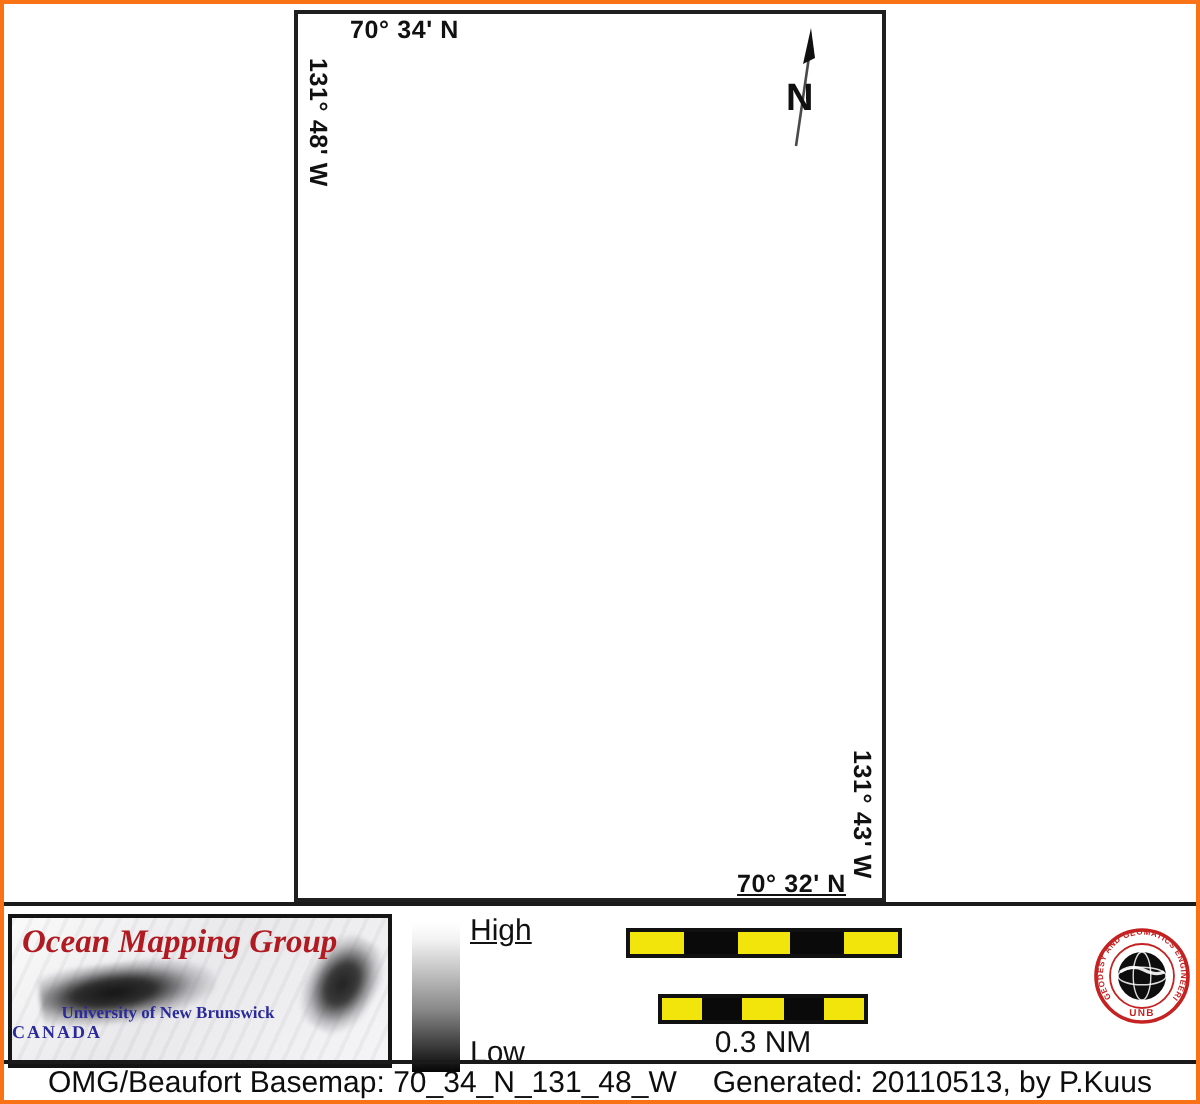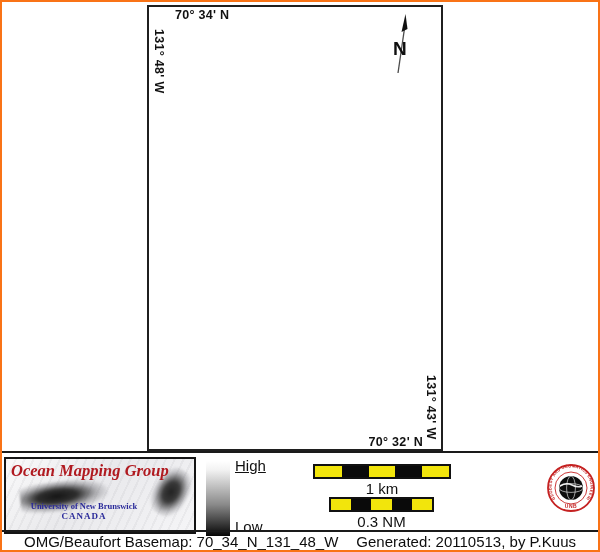--- a/index.html
+++ b/index.html
@@ -17,21 +17,21 @@
     position:absolute;left:145px;top:3px;width:296px;height:446px;
     box-sizing:border-box;border:2px solid #1f1f1f;background:#ffffff;
   }
   .coord{
     position:absolute;color:#111;font-weight:bold;font-size:12.5px;
     white-space:nowrap;letter-spacing:.3px;
   }
   .coord.top{left:26px;top:1px;}
   .coord.left{left:3px;top:22px;writing-mode:vertical-rl;}
   .coord.right{right:3px;bottom:10px;writing-mode:vertical-rl;}
-  .coord.bottom{right:18px;bottom:0px;}
+  .coord.bottom{right:18px;bottom:0px;text-decoration:underline;}
   
   .north{position:absolute;left:387px;top:11px;width:28px;height:64px;}
   
   .divider{position:absolute;left:0;width:596px;height:2px;background:#1a1a1a;}
   .divider.d1{top:449px;}
   .divider.d2{top:528px;}
   .logo-box{
     position:absolute;left:2px;top:455px;width:192px;height:77px;
     box-sizing:border-box;border:2px solid #141414;
     background:
@@ -43,21 +43,21 @@
     position:relative;z-index:3;margin:2px 0 0 5px;
     font-family:"Liberation Serif", serif;font-style:italic;font-weight:bold;
     font-size:16.5px;color:#b01a20;white-space:nowrap;
   }
   .logo-sub{
     position:absolute;z-index:3;left:0;right:32px;top:42px;text-align:center;
     font-family:"Liberation Serif", serif;font-weight:bold;
     font-size:8.5px;color:#2a2a9a;
   }
   .logo-country{
-    position:absolute;z-index:3;left:0;right:32px;top:52px;text-align:center;
+    position:absolute;z-index:3;left:0;right:32px;top:52px;text-align:left;
     font-family:"Liberation Serif", serif;font-weight:bold;
     font-size:9px;letter-spacing:1px;color:#2a2a9a;
   }
   .blob{position:absolute;z-index:2;filter:blur(1px);}
   .blob.b1{
     left:14px;top:22px;width:88px;height:30px;transform:rotate(-7deg);
     background:radial-gradient(ellipse at 42% 48%, #151515 0%, #2e2e2e 28%, rgba(110,110,115,.45) 55%, rgba(0,0,0,0) 75%);
   }
   .blob.b2{
     left:148px;top:8px;width:34px;height:50px;transform:rotate(30deg);
@@ -127,21 +127,20 @@
   <div class="cb-label high">High</div>
   <div class="cb-label low">Low</div>
 
   <div class="scalebar km">
     <div class="seg y"></div>
     <div class="seg k"></div>
     <div class="seg y"></div>
     <div class="seg k"></div>
     <div class="seg y"></div>
   </div>
-  <div class="sb-label km">1 km</div>
 
   <div class="scalebar nm">
     <div class="seg y"></div>
     <div class="seg k"></div>
     <div class="seg y"></div>
     <div class="seg k"></div>
     <div class="seg y"></div>
   </div>
   <div class="sb-label nm">0.3 NM</div>
 

